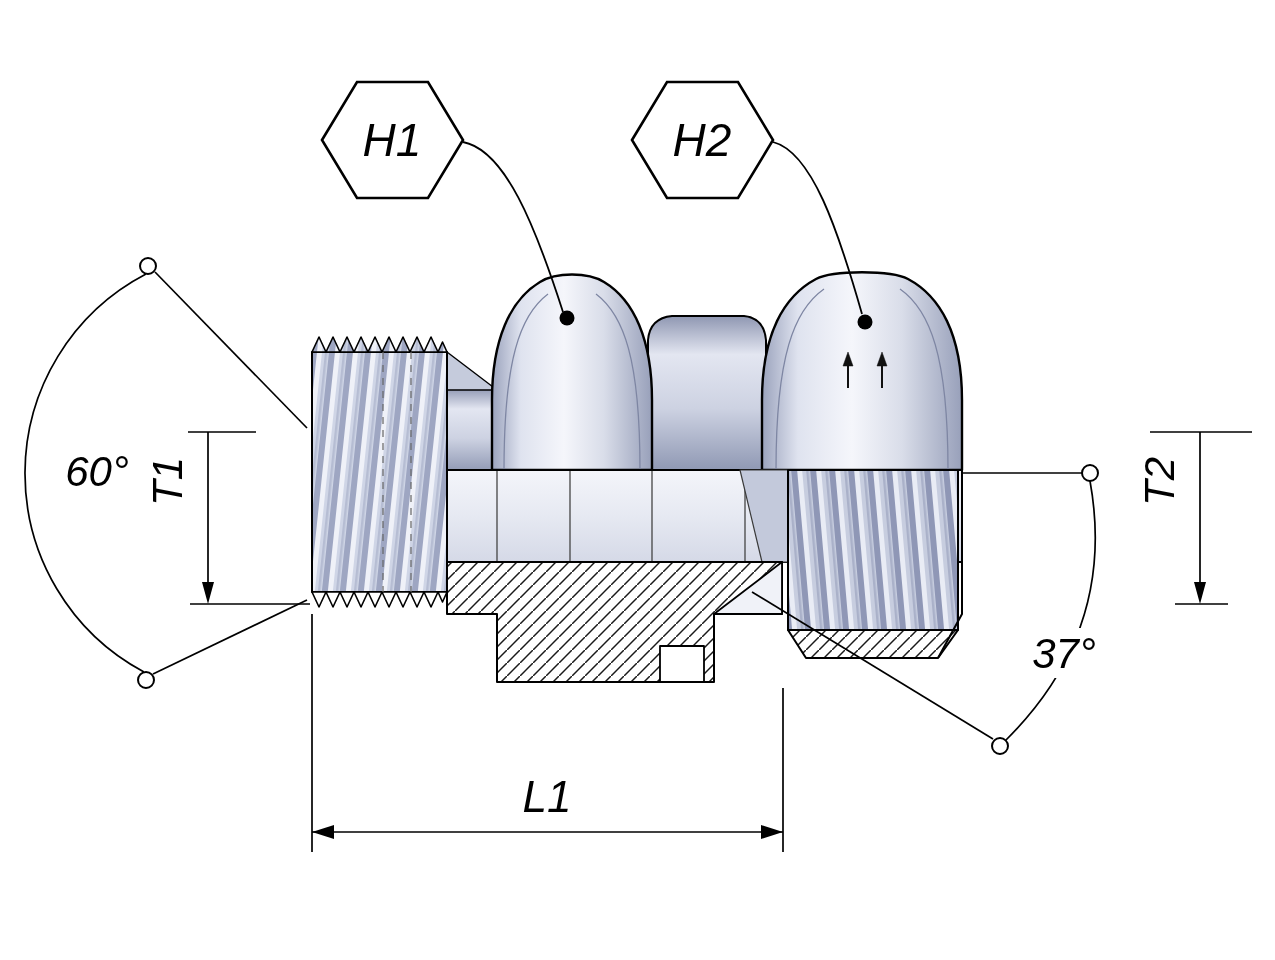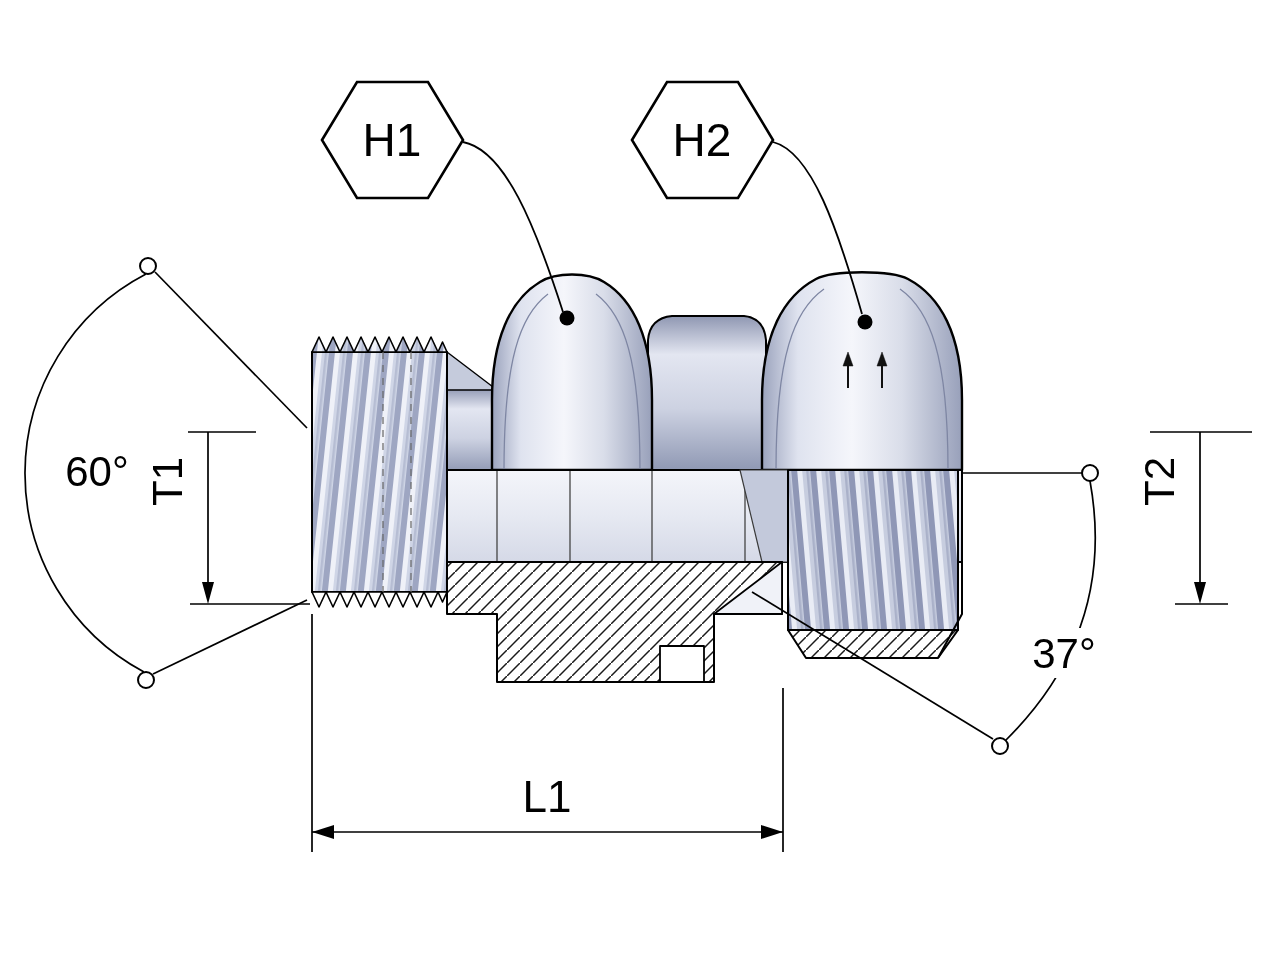--- a/index.html
+++ b/index.html
@@ -1,16 +1,16 @@
 <!DOCTYPE html>
 <html><head>
 <meta charset="utf-8">
 <style>
   html,body{margin:0;padding:0;background:#ffffff;}
-  .page{width:1275px;height:960px;position:relative;background:#ffffff;overflow:hidden;}
+  .page{width:1275px;height:960px;position:relative;background:#ffffff;overflow:hidden;font-style:italic;}
   svg{display:block;}
   text{font-family:"Liberation Sans", sans-serif;fill:#000;}
   .dim-text{font-size:42px;}
   .balloon-text{font-size:46px;}
   .len-text{font-size:44px;}
 </style>
 </head>
 <body>
 
 <div class="page">

